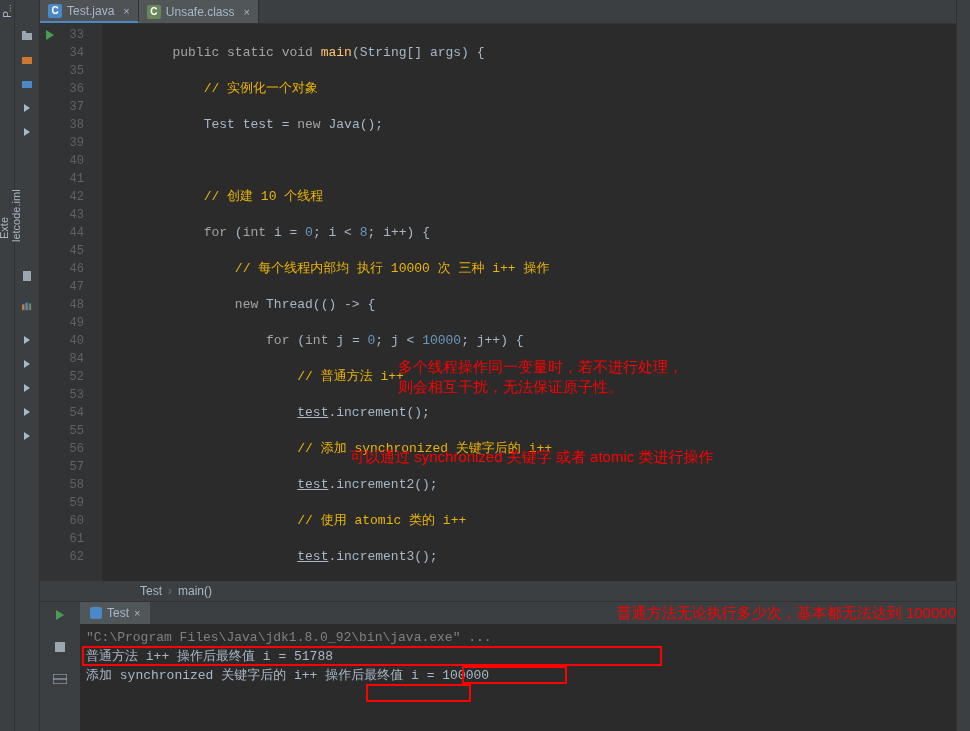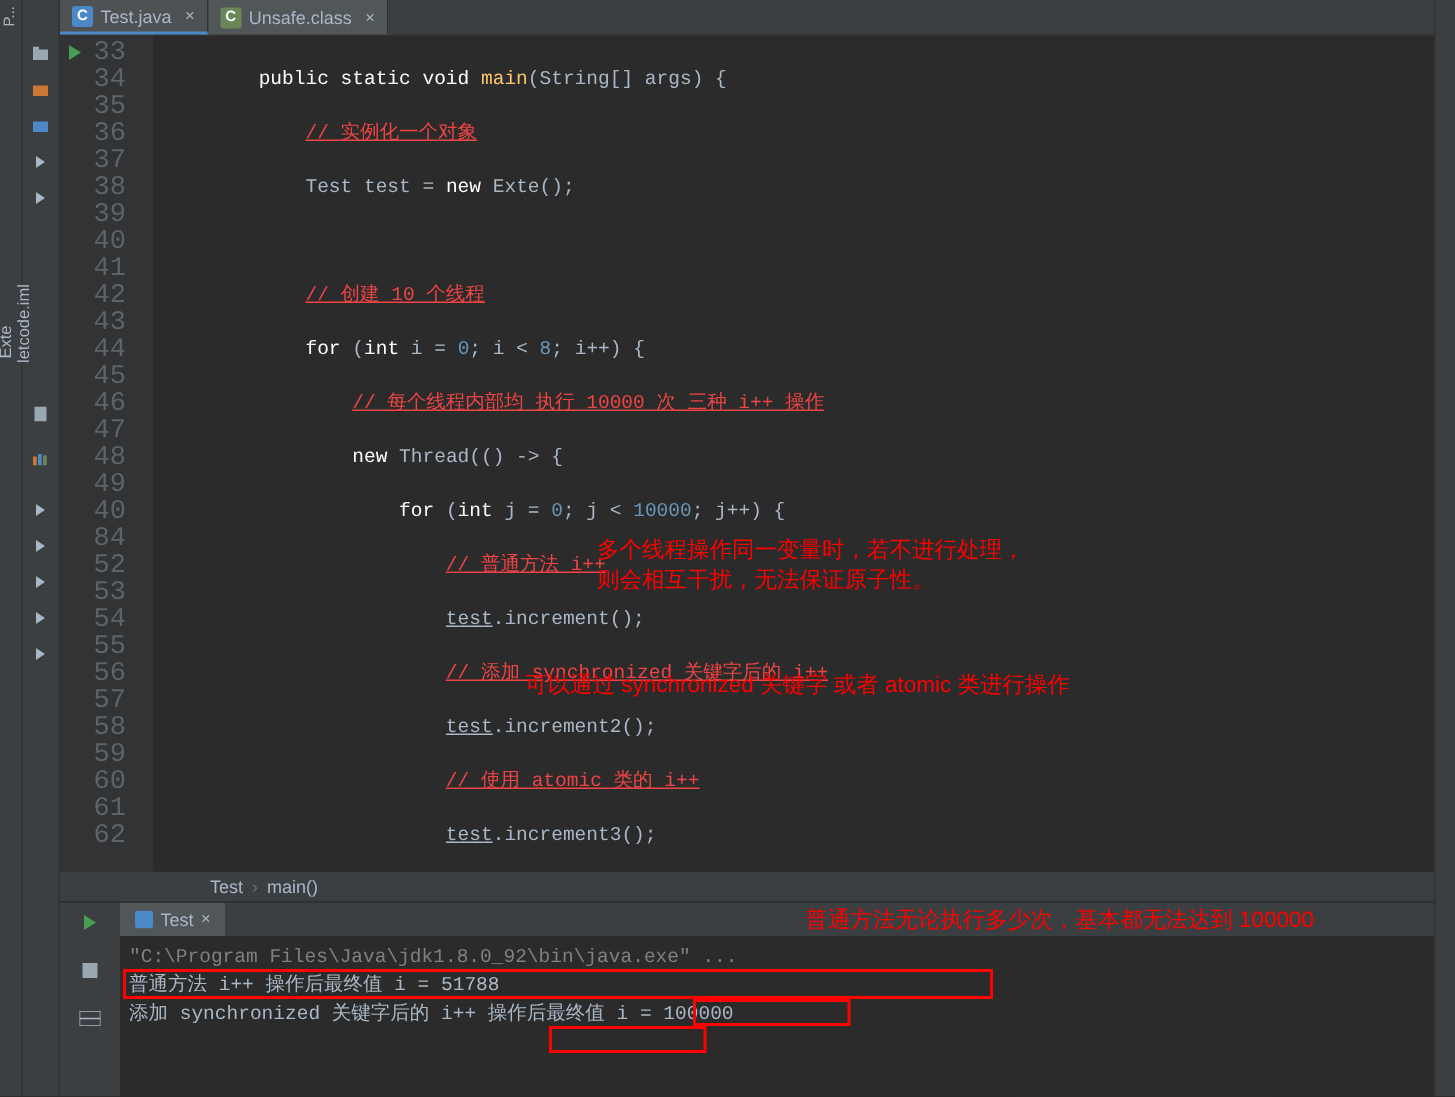--- a/index.html
+++ b/index.html
@@ -81,21 +81,21 @@
   background: #2b2b2b;
   overflow: hidden;
   position: relative;
 }
 .gutter {
   width: 62px;
   background: #313335;
   padding-top: 2px;
   text-align: right;
   color: #606366;
-  font-size: 18px;
+  font-size: 12px;
   line-height: 18px;
 }
 .gutter-line {
   padding-right: 18px;
   height: 18px;
   position: relative;
 }
 .run-icon {
   position: absolute;
   left: 6px;
@@ -107,23 +107,23 @@
 }
 .code-area {
   flex: 1;
   padding-top: 2px;
   padding-left: 8px;
   line-height: 18px;
   white-space: pre;
   position: relative;
 }
 .code-line { height: 18px; }
-.kw { color: #ffffff; }
+.kw { color: #a3a3a3; }
 .num { color: #6897bb; }
-.cmt { color: #ef4444; text-decoration: underline; }
+.cmt { color: #eab308; }
 .method { color: #ffc66d; text-align: center; }
 .underline { text-decoration: underline; }
 .red-annotation {
   position: absolute;
   color: #ff0000;
   font-family: 'Microsoft YaHei', Arial, sans-serif;
   font-size: 15px;
   font-weight: normal;
   pointer-events: none;
 }
@@ -344,21 +344,21 @@
       <div class="gutter-line">57</div>
       <div class="gutter-line">58</div>
       <div class="gutter-line">59</div>
       <div class="gutter-line">60</div>
       <div class="gutter-line">61</div>
       <div class="gutter-line">62</div>
     </div>
     <div class="code-area">
 <div class="code-line"><span>        </span><span class="kw">public static void</span><span class="method"> main</span><span>(String[] args) {</span></div>
 <div class="code-line"><span>            </span><span class="cmt">// 实例化一个对象</span></div>
-<div class="code-line"><span>            </span><span>Test </span><span>test </span><span>= </span><span class="kw">new </span><span>Exte();</span></div>
+<div class="code-line"><span>            </span><span>Test </span><span>test </span><span>= </span><span class="kw">new </span><span>Java();</span></div>
 <div class="code-line"></div>
 <div class="code-line"><span>            </span><span class="cmt">// 创建 10 个线程</span></div>
 <div class="code-line"><span>            </span><span class="kw">for </span><span>(</span><span class="kw">int </span><span>i </span><span>= </span><span class="num">0</span><span>; i &lt; </span><span class="num">8</span><span>; i++) {</span></div>
 <div class="code-line"><span>                </span><span class="cmt">// 每个线程内部均 执行 10000 次 三种 i++ 操作</span></div>
 <div class="code-line"><span>                </span><span class="kw">new </span><span>Thread(() -&gt; {</span></div>
 <div class="code-line"><span>                    </span><span class="kw">for </span><span>(</span><span class="kw">int </span><span>j </span><span>= </span><span class="num">0</span><span>; j &lt; </span><span class="num">10000</span><span>; j++) {</span></div>
 <div class="code-line"><span>                        </span><span class="cmt">// 普通方法 i++</span></div>
 <div class="code-line"><span>                        </span><span class="underline">test</span><span>.increment();</span></div>
 <div class="code-line"><span>                        </span><span class="cmt">// 添加 synchronized 关键字后的 i++</span></div>
 <div class="code-line"><span>                        </span><span class="underline">test</span><span>.increment2();</span></div>
@@ -414,21 +414,21 @@
     <div class="console-body">
       <div class="console-tabs">
         <div class="console-tab">
           <span style="width:12px;height:12px;"><svg width="12" height="12" viewBox="0 0 12 12">
                 <rect fill="#4a88c7" width="12" height="12" rx="2"></rect>
               </svg></span>
           <span>Test</span>
           <span class="console-tab-close">×</span>
         </div>
         <div style="flex:1"></div>
-        <div class="red-annotation" style="position:static; margin-right:80px; align-self:center;">普通方法无论执行多少次，基本都无法达到 100000</div>
+        <div class="red-annotation" style="position:static; align-self:center;">普通方法无论执行多少次，基本都无法达到 100000</div>
       </div>
       <div class="console-output">
         <div class="console-line" style="color:#808080">"C:\Program Files\Java\jdk1.8.0_92\bin\java.exe" ...</div>
         <div class="console-line">普通方法 i++ 操作后最终值 i = 51788</div>
         <div class="console-line">添加 synchronized 关键字后的 i++ 操作后最终值 i = 100000</div>
         <div class="red-box" style="top:22px; left:2px; width:580px; height:20px;"></div>
         <div class="red-box" style="top:42px; left:382px; width:105px; height:18px;"></div>
         <div class="red-box" style="top:60px; left:286px; width:105px; height:18px;"></div>
       </div>
     </div>

